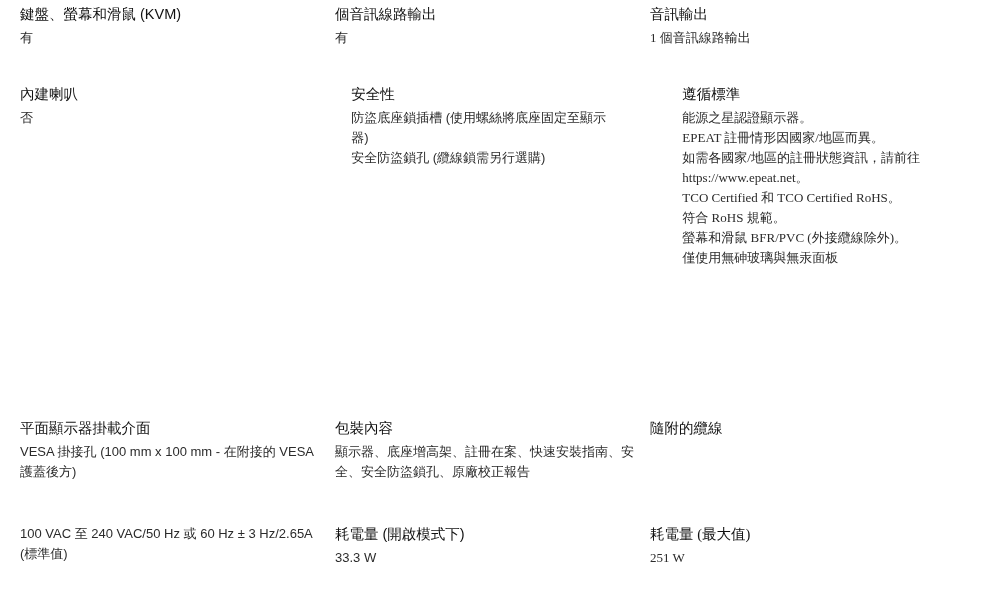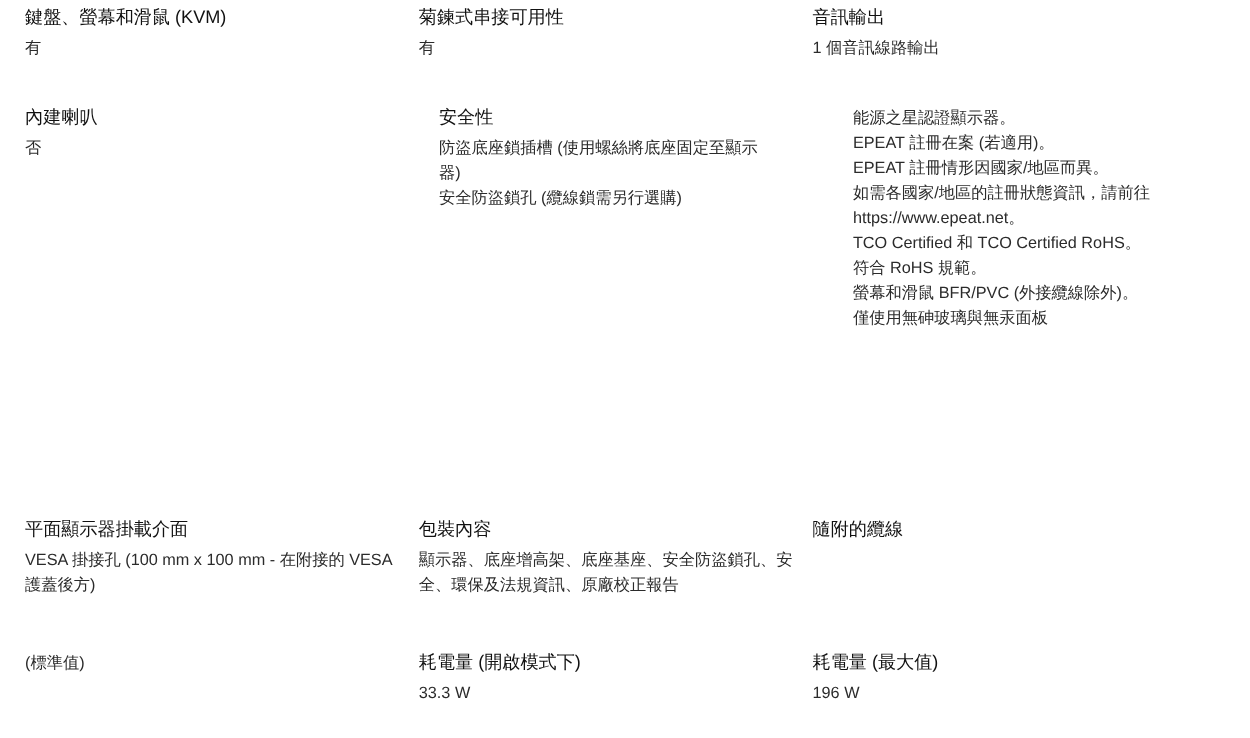--- a/index.html
+++ b/index.html
@@ -24,21 +24,21 @@
   .spec-row {
     display: flex;
     width: 960px;
   }
   .spec-cell {
     box-sizing: border-box;
     padding-right: 14px;
   }
   .col-1 { width: 315px; }
   .col-2 { width: 315px; }
-  .col-3 { width: 330px; }
+  .col-3 { width: 330px; font-family: Liberation Serif, serif; }
   .spec-title {
     font-size: 14.5px;
     line-height: 20px;
     color: #111111;
     margin: 0 0 4px 0;
     font-weight: 400;
   }
   .spec-value {
     font-size: 13px;
     line-height: 20px;
@@ -60,75 +60,76 @@
 <body>
 
 <div class="sheet">
 
   <div class="spec-row row-a">
     <div class="spec-cell col-1">
       <p class="spec-title">鍵盤、螢幕和滑鼠 (KVM)</p>
       <p class="spec-value">有</p>
     </div>
     <div class="spec-cell col-2">
-      <p class="spec-title">菊鍊式串接可用性</p>
+      <p class="spec-title">個音訊線路輸出</p>
       <p class="spec-value">有</p>
     </div>
     <div class="spec-cell col-3">
       <p class="spec-title">音訊輸出</p>
       <p class="spec-value">1 個音訊線路輸出</p>
     </div>
   </div>
 
   <div class="spec-row row-b">
     <div class="spec-cell col-1">
       <p class="spec-title">內建喇叭</p>
       <p class="spec-value">否</p>
     </div>
     <div class="spec-cell col-2">
       <p class="spec-title">安全性</p>
       <p class="spec-value">防盜底座鎖插槽 (使用螺絲將底座固定至顯示器)</p>
       <p class="spec-value">安全防盜鎖孔 (纜線鎖需另行選購)</p>
     </div>
     <div class="spec-cell col-3">
+      <p class="spec-title">遵循標準</p>
       <p class="spec-value">能源之星認證顯示器。</p>
-      <p class="spec-value">EPEAT 註冊在案 (若適用)。</p>
       <p class="spec-value">EPEAT 註冊情形因國家/地區而異。</p>
       <p class="spec-value">如需各國家/地區的註冊狀態資訊，請前往</p>
       <p class="spec-value">https://www.epeat.net。</p>
       <p class="spec-value">TCO Certified 和 TCO Certified RoHS。</p>
       <p class="spec-value">符合 RoHS 規範。</p>
       <p class="spec-value">螢幕和滑鼠 BFR/PVC (外接纜線除外)。</p>
       <p class="spec-value">僅使用無砷玻璃與無汞面板</p>
     </div>
   </div>
 
   <div class="spec-row row-c">
     <div class="spec-cell col-1">
       <p class="spec-title">平面顯示器掛載介面</p>
       <p class="spec-value">VESA 掛接孔 (100 mm x 100 mm - 在附接的 VESA</p>
       <p class="spec-value">護蓋後方)</p>
     </div>
     <div class="spec-cell col-2">
       <p class="spec-title">包裝內容</p>
-      <p class="spec-value">顯示器、底座增高架、底座基座、安全防盜鎖孔、安</p>
-      <p class="spec-value">全、環保及法規資訊、原廠校正報告</p>
+      <p class="spec-value">顯示器、底座增高架、註冊在案、快速安裝指南、安</p>
+      <p class="spec-value">全、安全防盜鎖孔、原廠校正報告</p>
     </div>
     <div class="spec-cell col-3">
       <p class="spec-title">隨附的纜線</p>
     </div>
   </div>
 
   <div class="spec-row row-d">
     <div class="spec-cell col-1">
+      <p class="spec-value">100 VAC 至 240 VAC/50 Hz 或 60 Hz ± 3 Hz/2.65A</p>
       <p class="spec-value">(標準值)</p>
     </div>
     <div class="spec-cell col-2">
       <p class="spec-title">耗電量 (開啟模式下)</p>
       <p class="spec-value">33.3 W</p>
     </div>
     <div class="spec-cell col-3">
       <p class="spec-title">耗電量 (最大值)</p>
-      <p class="spec-value">196 W</p>
+      <p class="spec-value">251 W</p>
     </div>
   </div>
 
 </div>
 
 </body></html>

